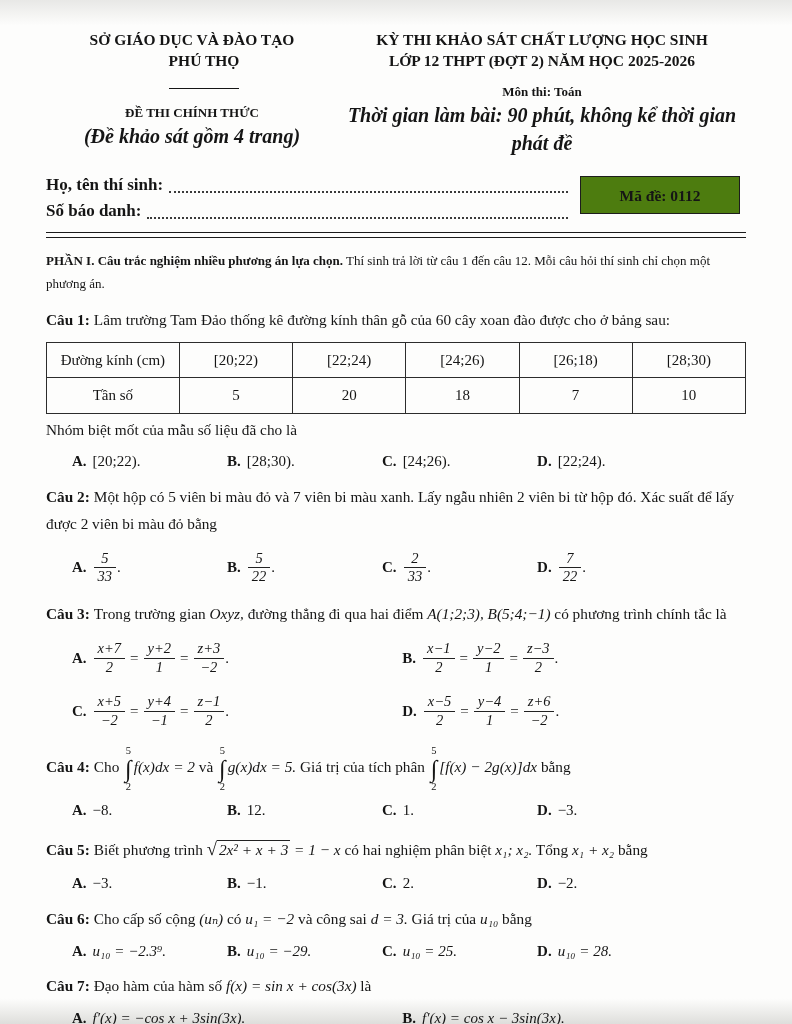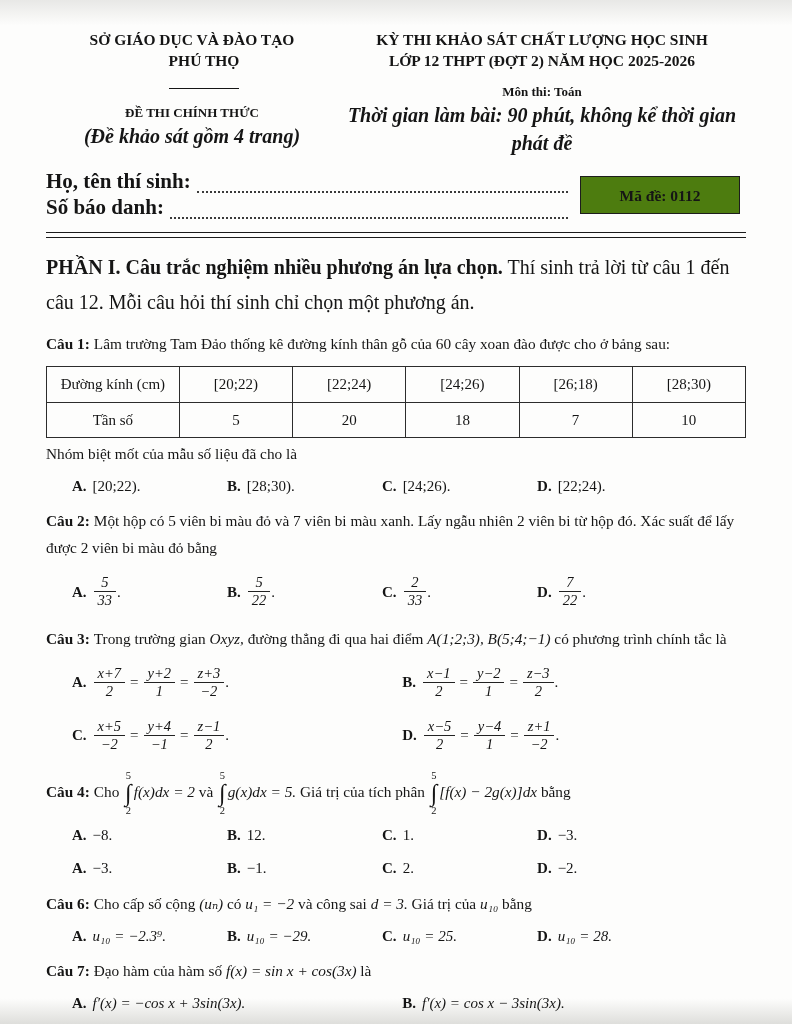--- a/index.html
+++ b/index.html
@@ -16,30 +16,30 @@
   .hdr-left{width:292px;text-align:center;}
   .hdr-right{flex:1;text-align:center;}
   .h-b{font-weight:bold;font-size:15.5px;line-height:1.35;}
   .underlined{display:inline-block;border-bottom:1.6px solid #151515;padding-bottom:16px;margin-left:24px;}
   .h-off{margin-top:14px;font-weight:bold;font-size:13px;}
   .h-it{font-weight:bold;font-style:italic;font-size:20px;line-height:1.4;}
   .hdr-right .h-off{margin-top:10px;}
   
   .cand{position:relative;margin-top:14px;padding-right:178px;}
   .cand-row{display:flex;align-items:flex-end;height:26px;}
-  .cand-row b{white-space:nowrap;font-size:21px;}
+  .cand-row b{white-space:nowrap;font-size:17px;}
   .leader{flex:1;border-bottom:2px dotted #3a3a3a;margin:0 0 4px 6px;height:12px;}
   .code-box{
     position:absolute;right:6px;top:5px;width:158px;height:36px;
     border:1.7px solid #1d1d1d;display:flex;align-items:center;justify-content:center;
     font-weight:bold;font-size:15.5px;background:#4d7c0f;
   }
   .dbl{margin-top:9px;height:4px;border-top:1.7px solid #1b1b1b;border-bottom:1.3px solid #1b1b1b;}
   
-  .intro{margin:12px 0 2px;line-height:1.75;font-size:20px;}
+  .intro{margin:12px 0 2px;line-height:1.75;font-size:13px;}
   .q{margin-top:11px;}
   .qt{margin:0;line-height:1.75;font-size:15.3px;}
   .qlabel{margin-right:4px;}
   .math{font-style:italic;}
   
   table{border-collapse:collapse;width:100%;margin:8px 0 3px;}
   td{border:1.6px solid #2c2c2c;text-align:center;padding:6px 3px;font-size:15px;}
   col.c0{width:19%;}
   col.ci{width:16.2%;}
   
@@ -252,21 +252,21 @@
             <span class="fn">x−5</span>
             <span class="fd">2</span>
           </span>
           <span class="eq">=</span>
           <span class="frac">
             <span class="fn">y−4</span>
             <span class="fd">1</span>
           </span>
           <span class="eq">=</span>
           <span class="frac">
-            <span class="fn">z+1</span>
+            <span class="fn">z+6</span>
             <span class="fd">−2</span>
           </span>
           <span>.</span>
         </span>
     </div>
   </div>
 
   <div class="q">
     <p class="qt"><b class="qlabel">Câu 4:</b><span>Cho </span><span class="intg">
           <span class="bnd">5</span>
@@ -295,20 +295,21 @@
           <span>1.</span>
         </span>
       <span class="opt">
           <b class="ok">D.</b>
           <span>−3.</span>
         </span>
     </div>
   </div>
 
   <div class="q">
+    <p class="qt"><b class="qlabel">Câu 5:</b><span>Biết phương trình </span><span class="rsym">√</span><span class="rad">2x² + x + 3</span><span class="math"> = 1 − x</span><span> có hai nghiệm phân biệt </span><span class="math">x₁; x₂.</span><span> Tổng </span><span class="math">x₁ + x₂</span><span> bằng</span></p>
     <div class="opts">
       <span class="opt">
           <b class="ok">A.</b>
           <span>−3.</span>
         </span>
       <span class="opt">
           <b class="ok">B.</b>
           <span>−1.</span>
         </span>
       <span class="opt">

